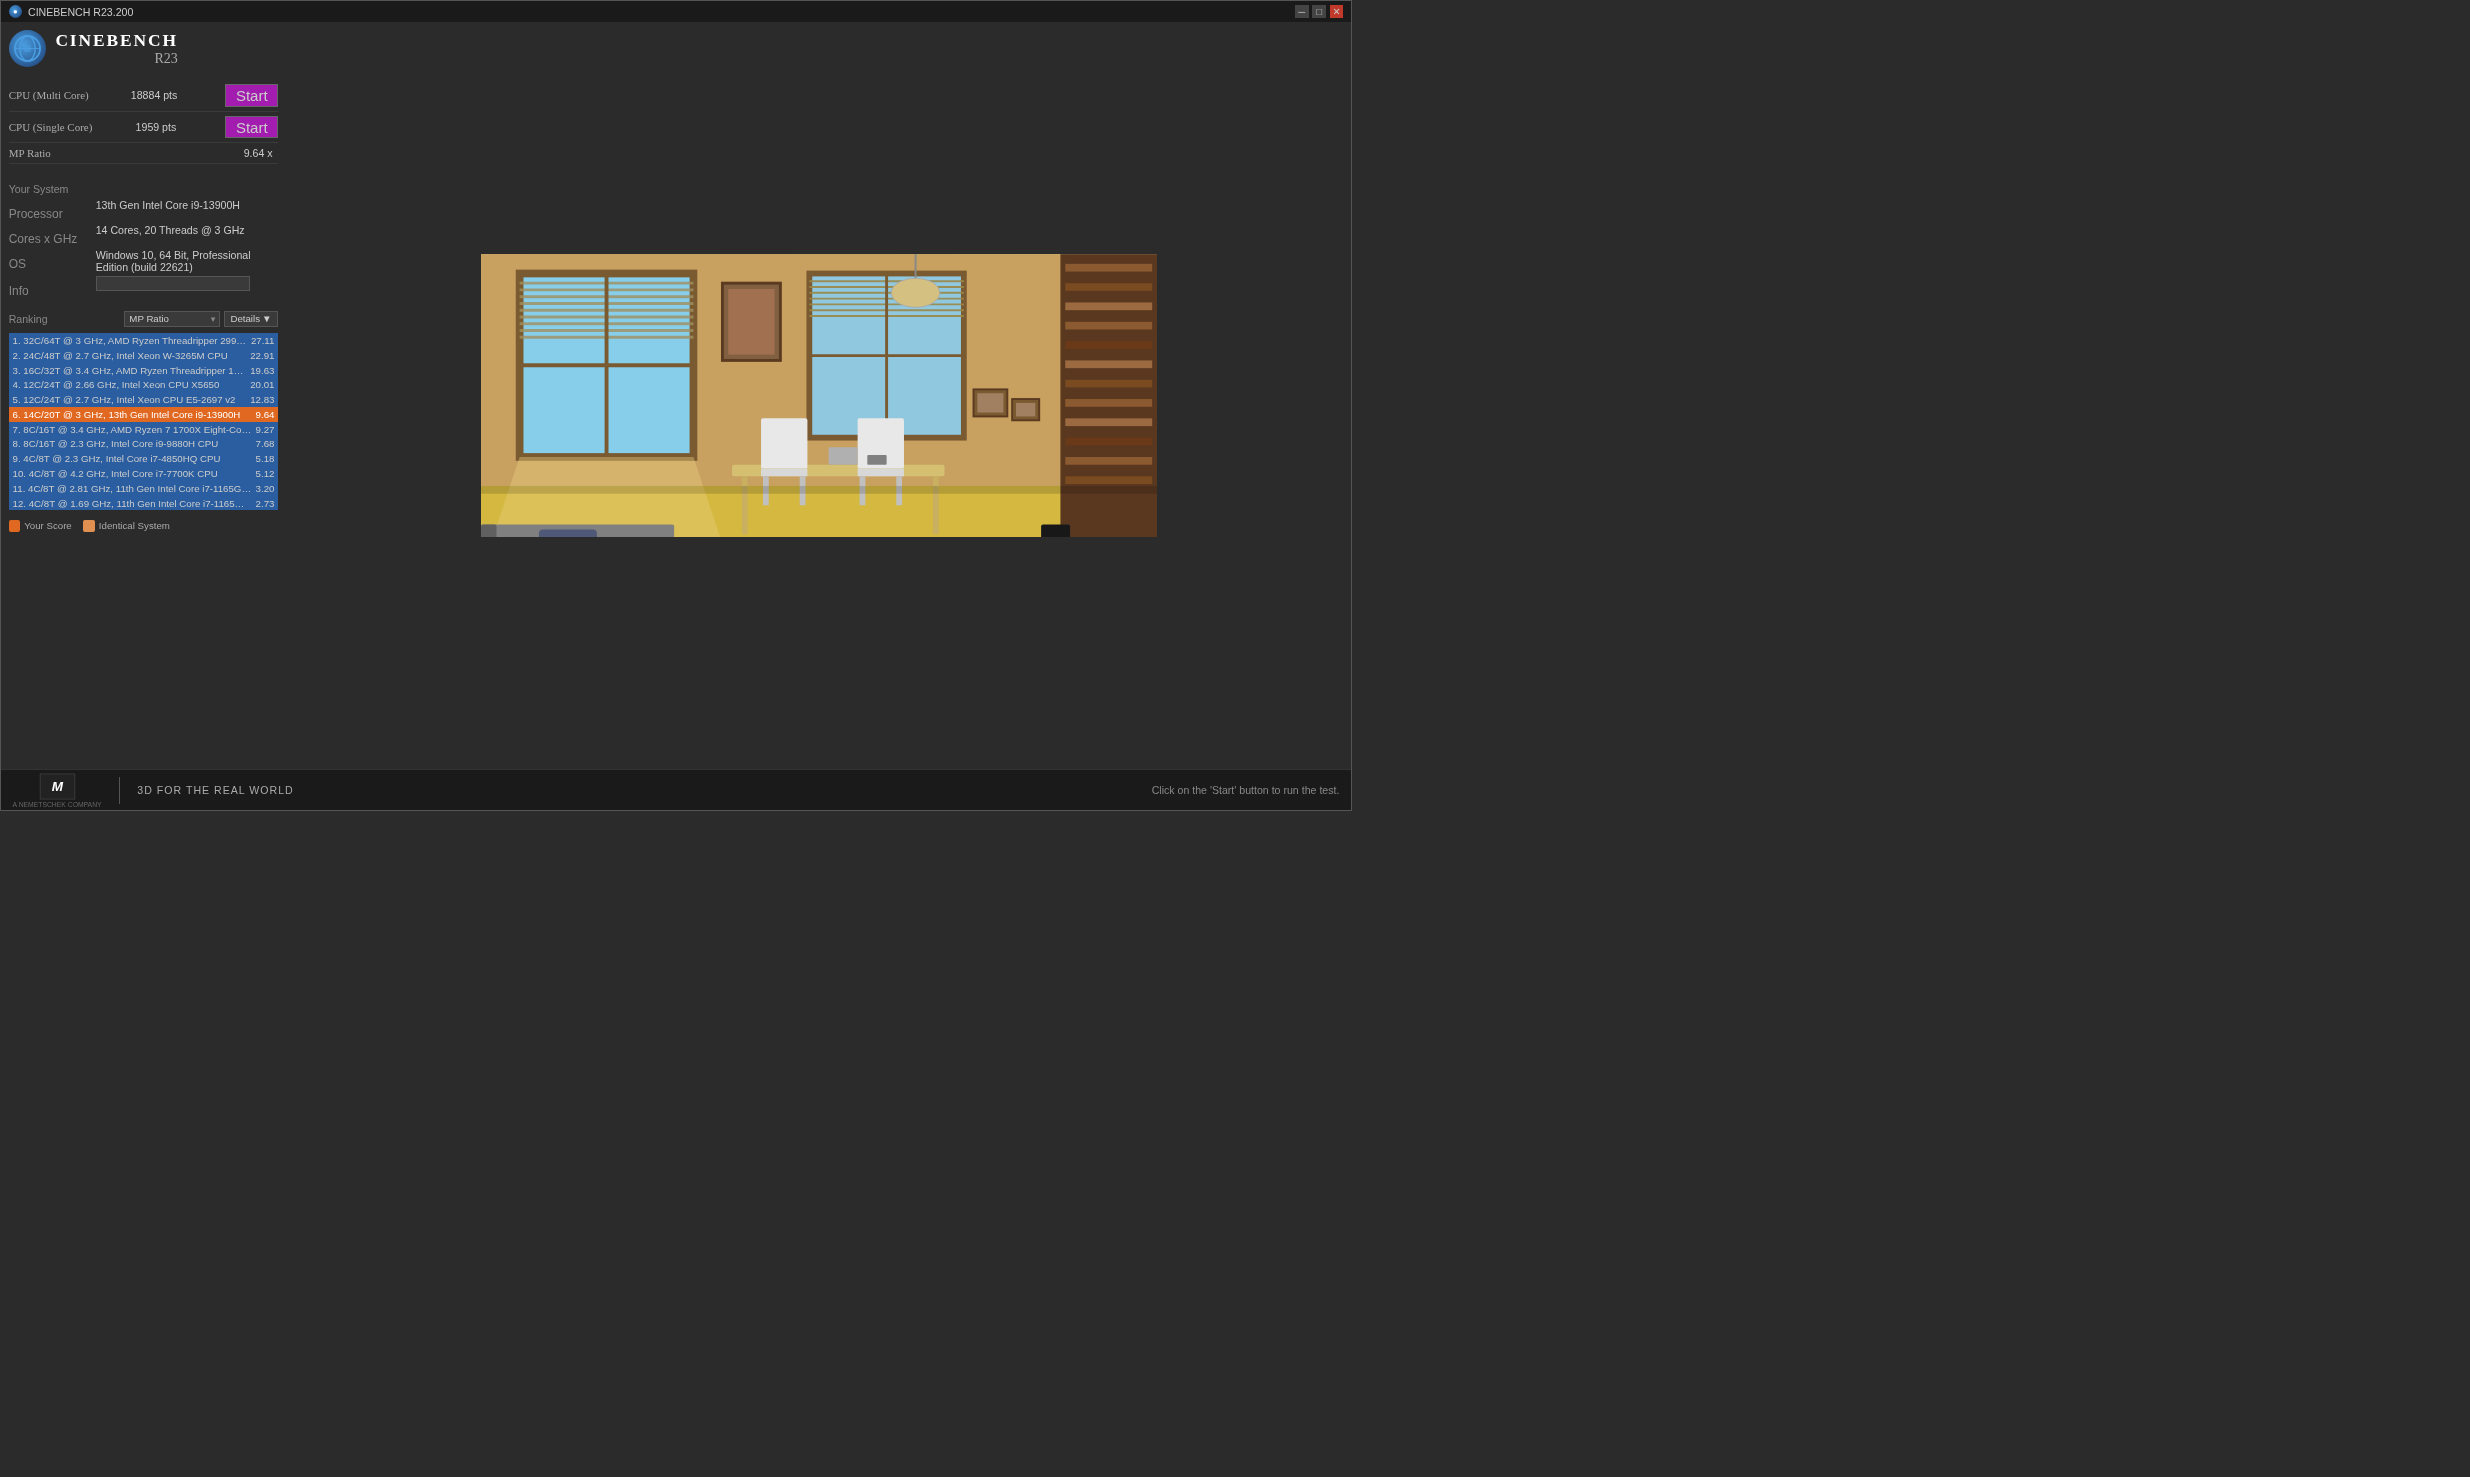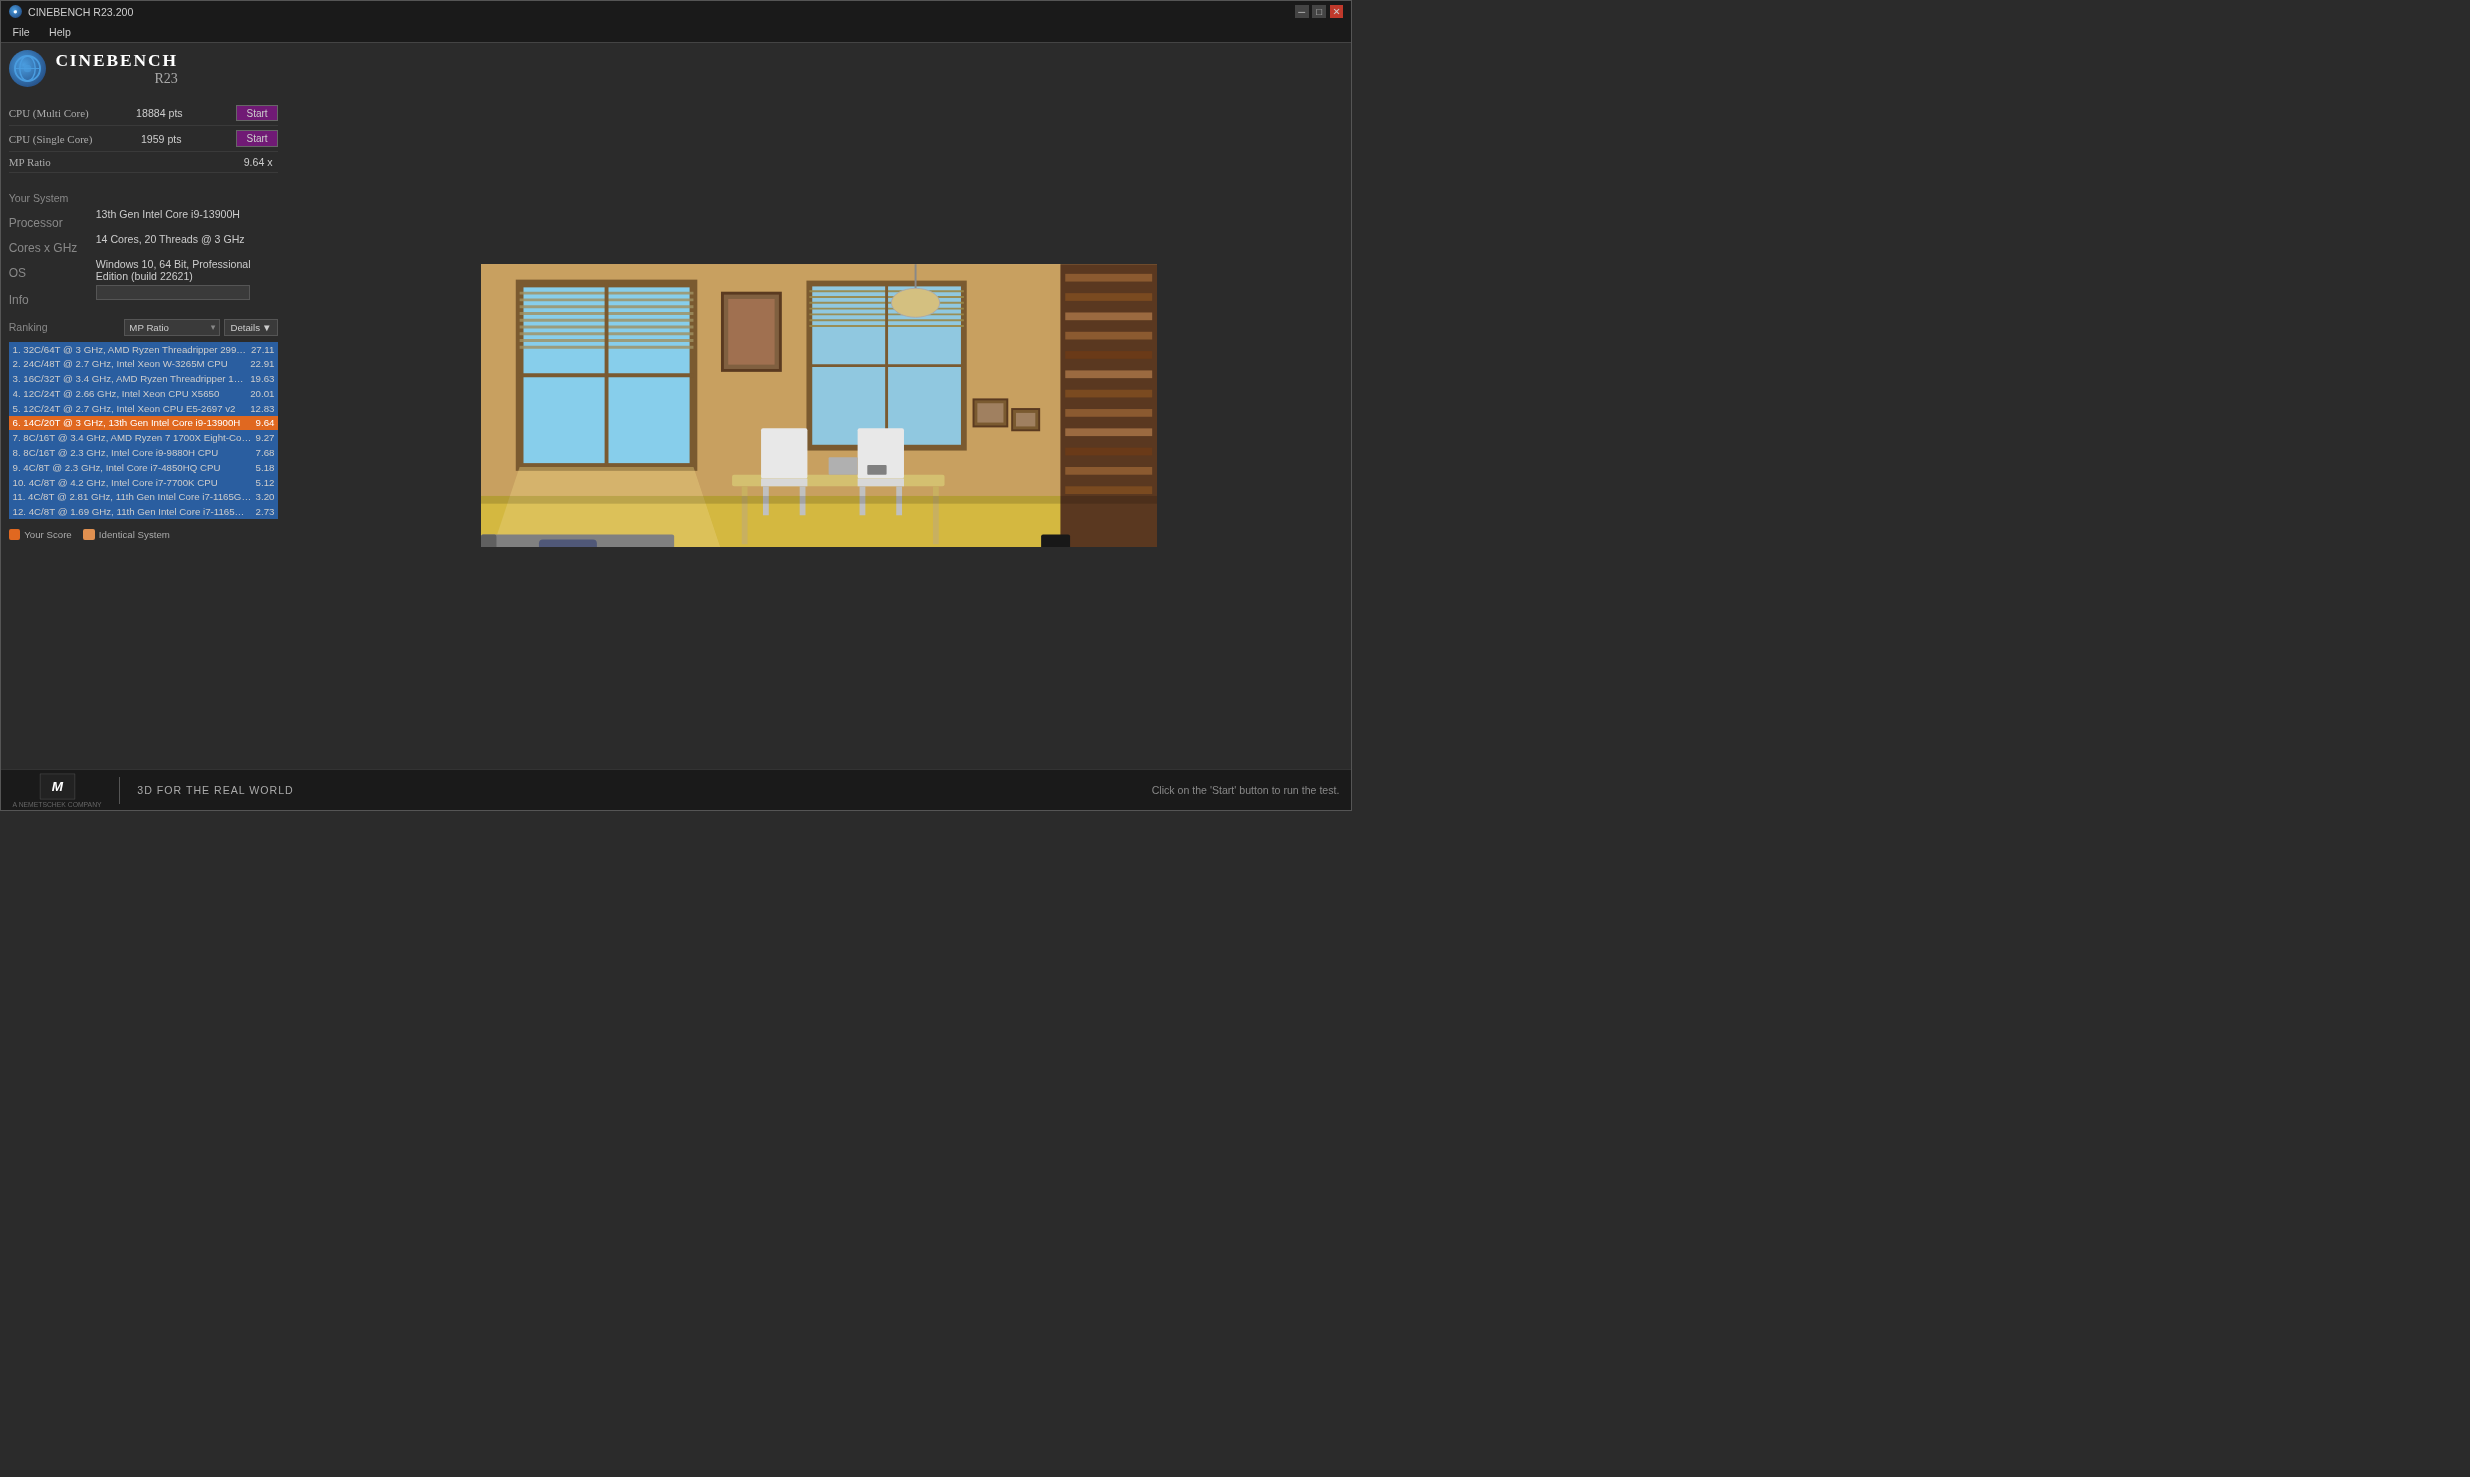--- a/index.html
+++ b/index.html
@@ -131,25 +131,25 @@
       color: #aaaaaa;
       font-size: 11px;
       font-family: Liberation Serif, serif;
     }
     .bench-value {
       color: #cccccc;
       font-size: 10.6px;
       margin-right: 5.8px;
     }
     .start-btn {
-      background: #701a75;
+      background: #a21caf;
       color: #cccccc;
       border: 1px solid #666;
       padding: 1.9px 9.7px;
-      font-size: 10px;
+      font-size: 15px;
       cursor: pointer;
     }
     .section-title {
       color: #888888;
       font-size: 10.6px;
       margin: 7.7px 0 3.9px 0;
       font-weight: normal;
     }
     .info-table {
       margin-bottom: 9.7px;
@@ -340,24 +340,20 @@
       <div class="logo-icon" style="width:13.5px;height:13.5px;font-size:7.7px;border-radius:50%;background:radial-gradient(circle at 40% 40%,#4a9de0,#1a3a6e);">●</div>
       <span class="title-bar-title">CINEBENCH R23.200</span>
     </div>
     <div class="title-bar-controls">
       <button class="title-btn">─</button>
       <button class="title-btn">□</button>
       <button class="title-btn" style="background:#c0392b;">✕</button>
     </div>
   </div>
 
-  <div class="menu-bar">
-    <span class="menu-item">File</span>
-    <span class="menu-item">Help</span>
-  </div>
 
   <div class="content-area">
 
     <div class="left-panel">
 
       <div class="logo-area">
         <div class="logo-icon">
           <svg width="27" height="27" viewBox="0 0 28 28">
             <circle cx="14" cy="14" r="13" fill="none" stroke="#4a9de0" stroke-width="2"></circle>
             <ellipse cx="14" cy="14" rx="8" ry="13" fill="none" stroke="#4a9de0" stroke-width="1.5"></ellipse>

